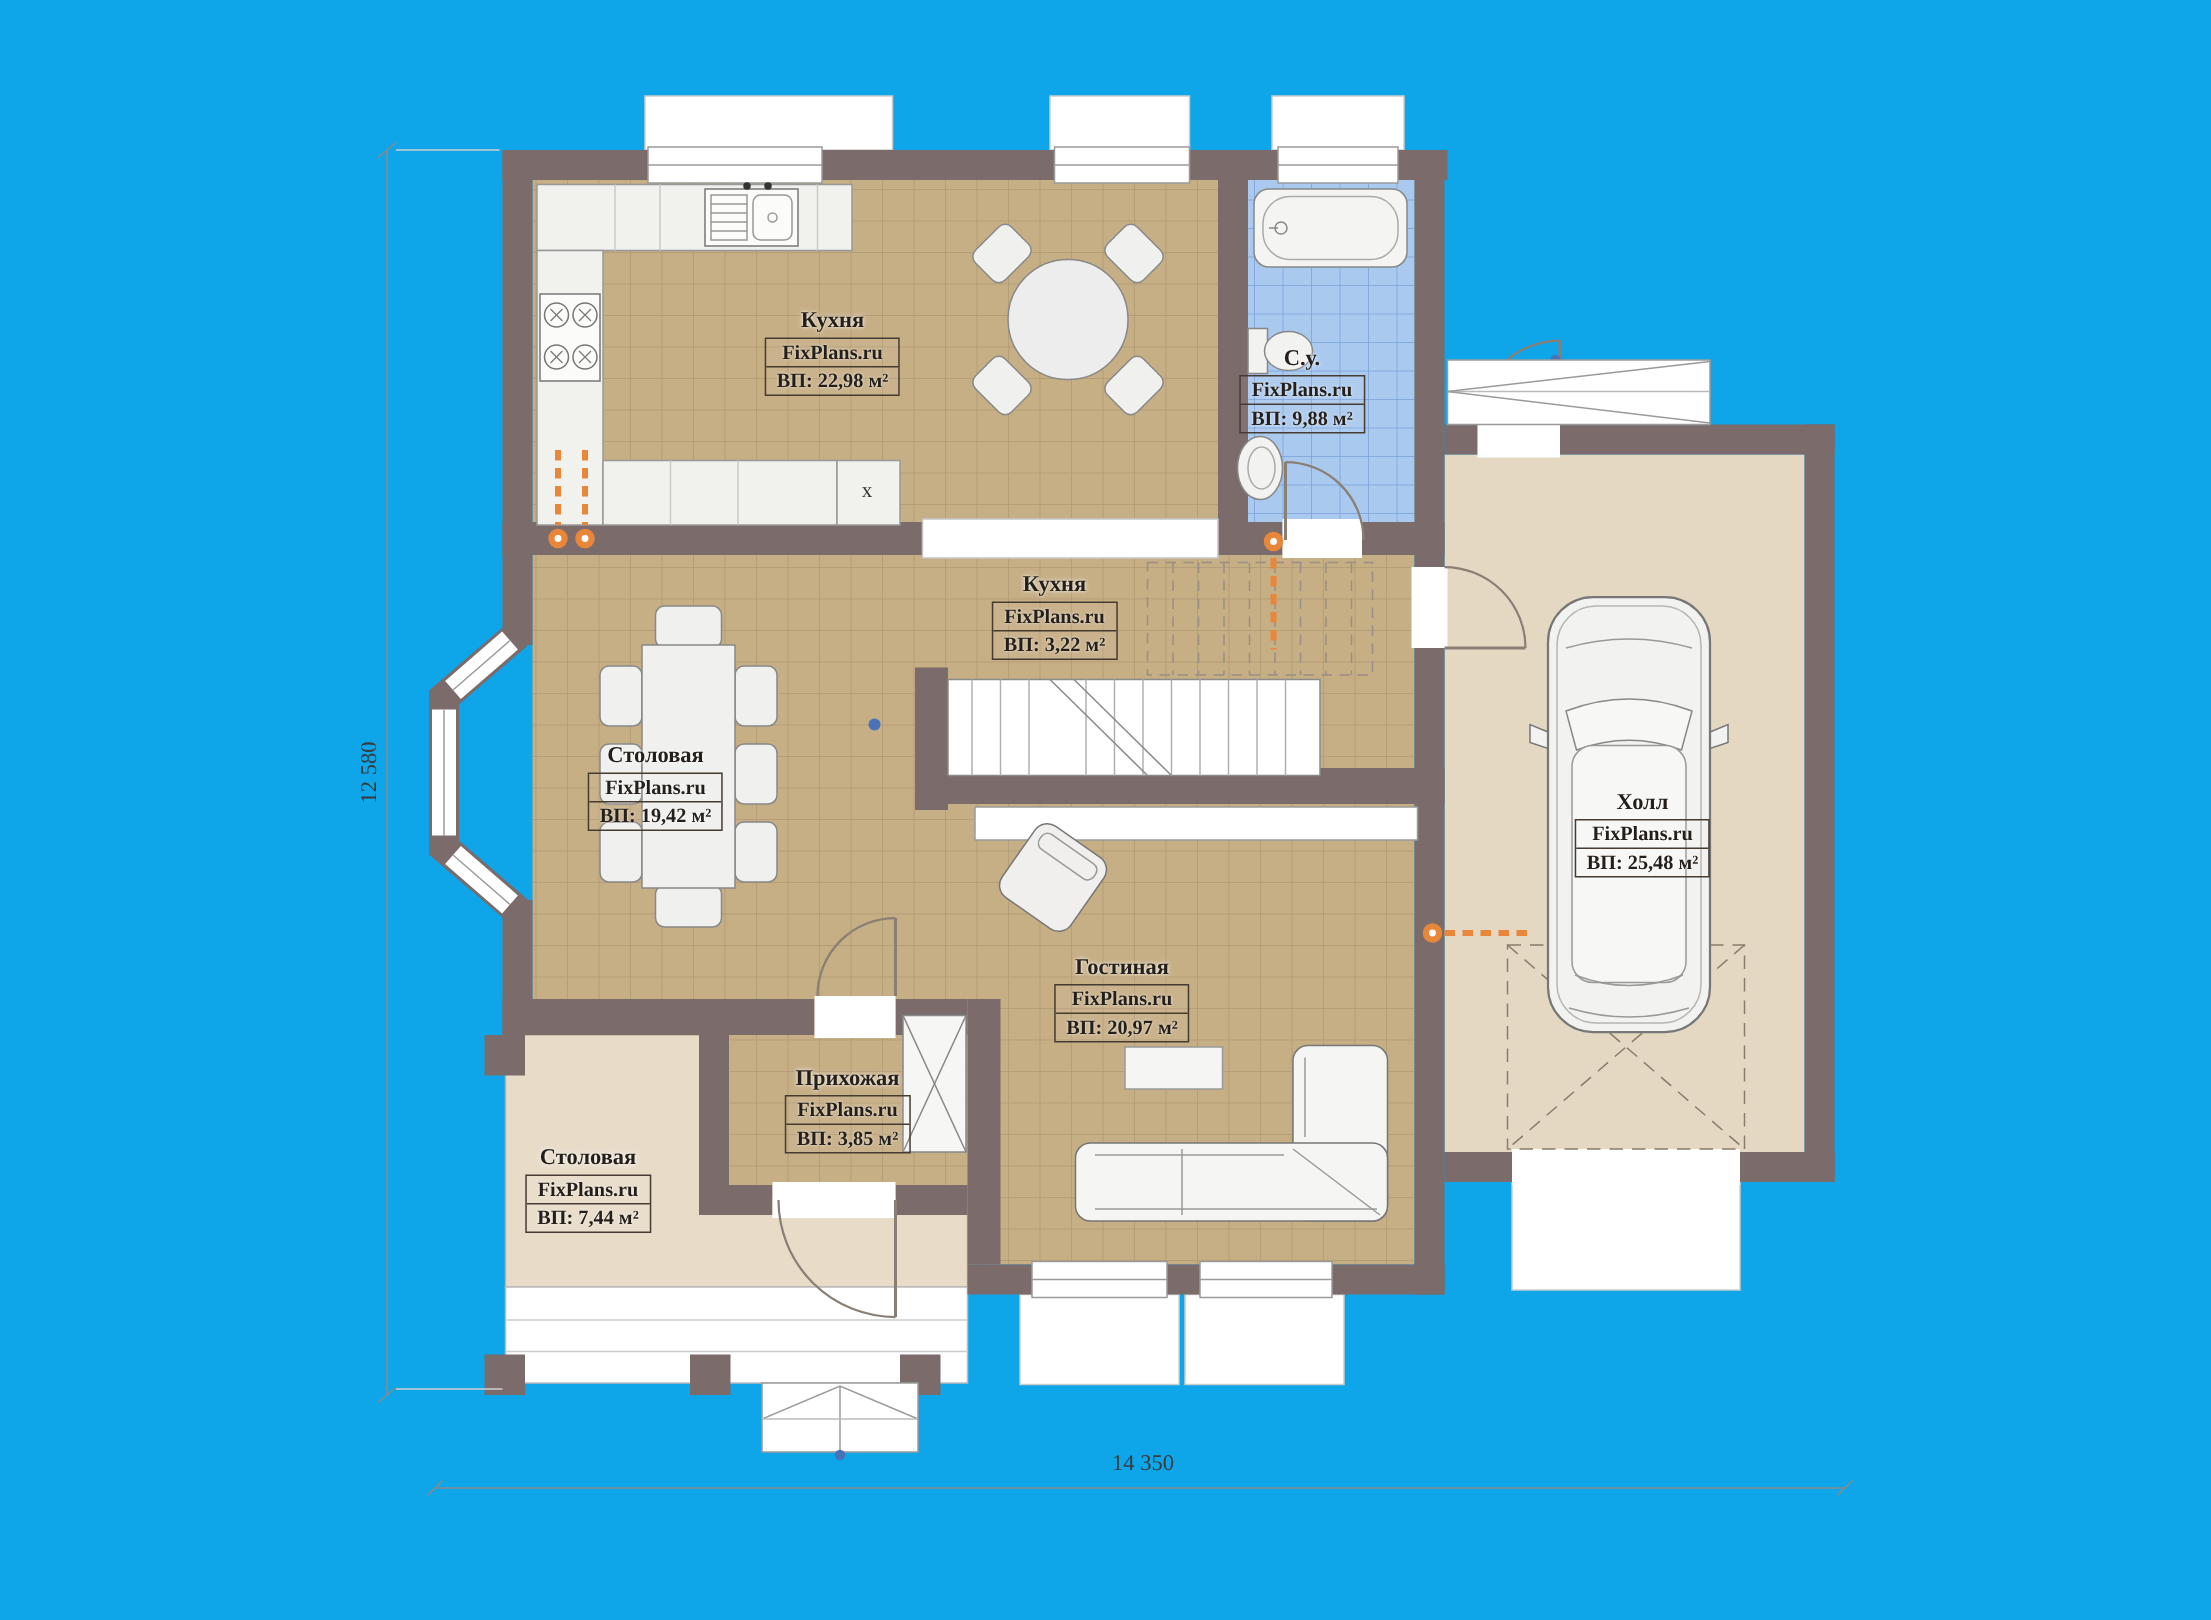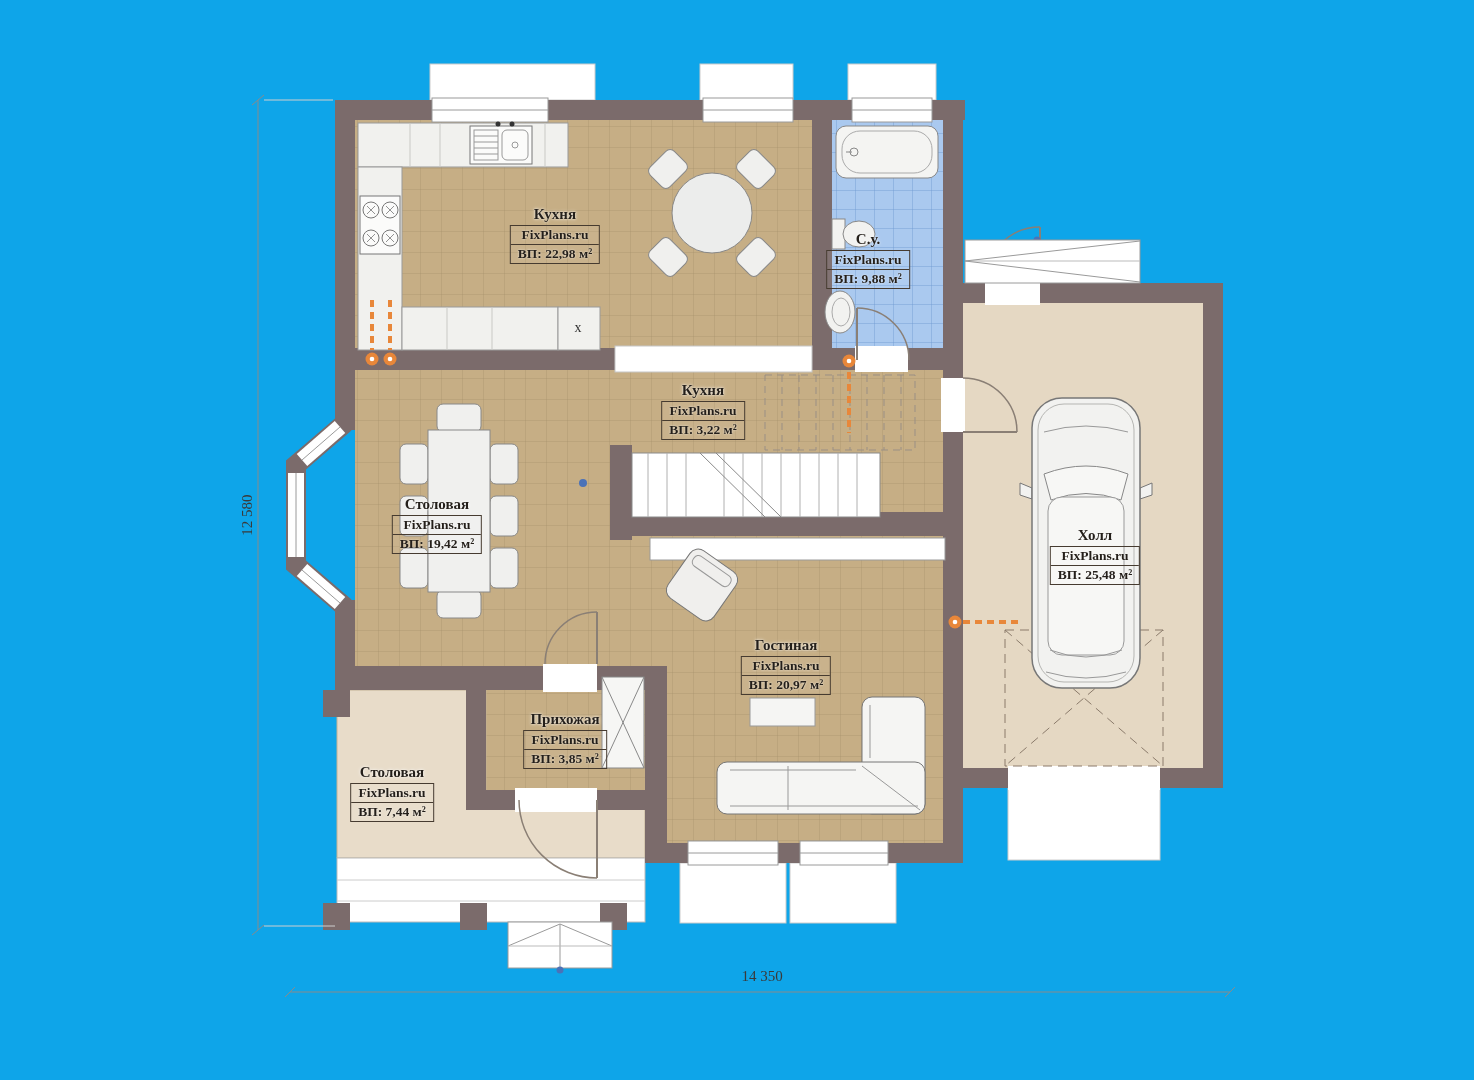--- a/index.html
+++ b/index.html
@@ -377,21 +377,21 @@
 </div>
 
 <div class="room-label" style="left:1095px;top:527px;">
   <div class="room-name">Холл</div>
   <div class="room-box">
     <div class="room-watermark">FixPlans.ru</div>
     <div class="room-area">ВП: 25,48 м²</div>
   </div>
 </div>
 
-<div class="room-label" style="left:786px;top:637px;">
+<div class="room-label" style="left:748px;top:637px;">
   <div class="room-name">Гостиная</div>
   <div class="room-box">
     <div class="room-watermark">FixPlans.ru</div>
     <div class="room-area">ВП: 20,97 м²</div>
   </div>
 </div>
 
 <div class="room-label" style="left:565px;top:711px;">
   <div class="room-name">Прихожая</div>
   <div class="room-box">

